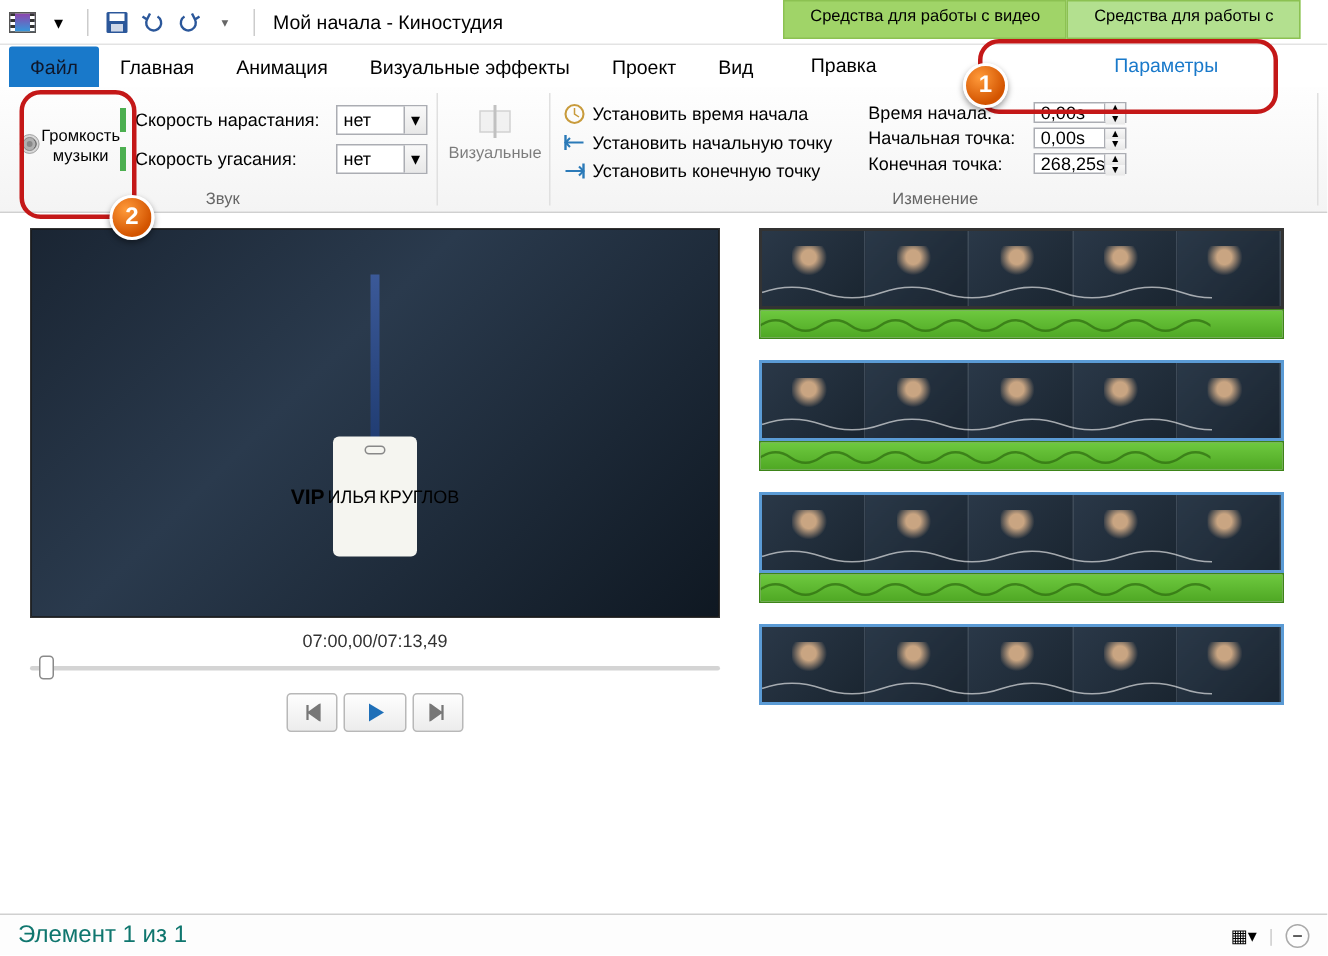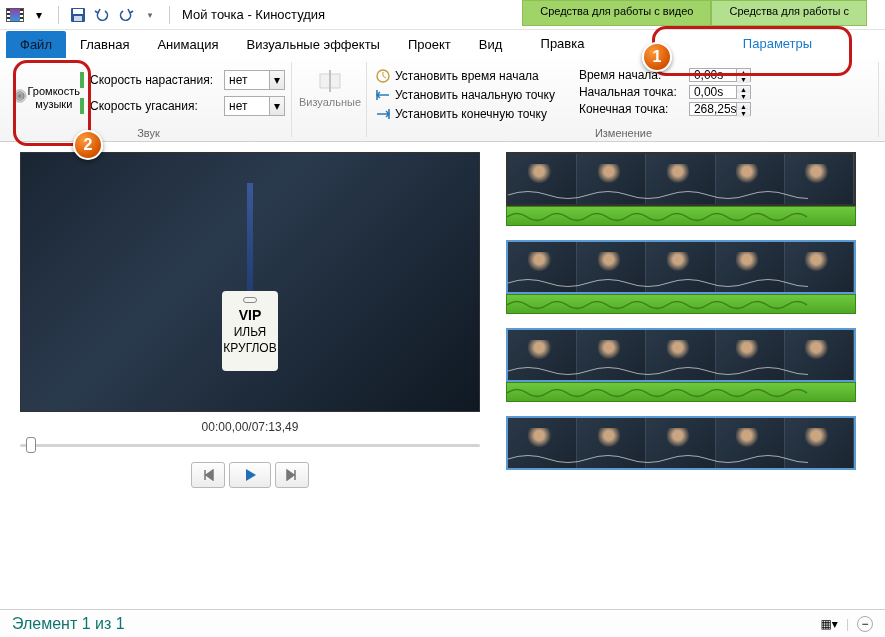--- a/index.html
+++ b/index.html
@@ -40,21 +40,21 @@
 .time-row{display:flex;align-items:center;gap:6px}
 .time-label{width:104px}
 .spinner{display:flex;border:1px solid #abadb3;background:#fff;height:14px}
 .spinner-val{width:46px;padding:0 4px;display:flex;align-items:center}
 .spinner-btns{width:14px;border-left:1px solid #abadb3;display:flex;flex-direction:column}
 .spinner-btns div{flex:1;display:flex;align-items:center;justify-content:center;font-size:7px;cursor:pointer;background:linear-gradient(#f8f8f8,#e8e8e8)}
 .content{display:flex;height:calc(100% - 172px)}
 .preview-pane{width:500px;padding:10px 20px;display:flex;flex-direction:column;align-items:center}
 .preview{width:460px;height:260px;background:#000;position:relative;overflow:hidden;border:1px solid #333}
 .video-frame{width:100%;height:100%;background:linear-gradient(135deg,#1a2533 0%,#2a3a4d 40%,#0f1822 100%);position:relative}
-.vip-badge{position:absolute;left:50%;bottom:40px;transform:translateX(-50%);width:56px;height:80px;background:#f5f5f0;border-radius:4px;display:flex;flex-direction:column;align-items:center;justify-content:center;font-size:9px;gap:2px}
+.vip-badge{position:absolute;left:50%;bottom:40px;transform:translateX(-50%);width:56px;height:80px;background:#f5f5f0;border-radius:4px;display:flex;align-items:center;justify-content:center;font-size:9px;gap:2px}
 .vip-badge .vip{font-weight:bold;font-size:14px}
 .vip-badge .hole{width:14px;height:6px;border:1px solid #888;border-radius:3px;position:absolute;top:6px}
 .lanyard{position:absolute;left:50%;top:30px;transform:translateX(-50%);width:6px;height:120px;background:linear-gradient(#3b5998,#1e3a6f)}
 .timecode{margin-top:8px;font-size:12px;color:#333}
 .slider-track{width:460px;height:14px;display:flex;align-items:center;margin-top:4px;position:relative}
 .slider-line{flex:1;height:3px;background:#d4d4d4;border-radius:2px}
 .slider-thumb{position:absolute;left:6px;width:10px;height:16px;background:#fff;border:1px solid #8a8a8a;border-radius:3px;cursor:pointer}
 .play-controls{display:flex;gap:4px;margin-top:10px}
 .pc-btn{width:34px;height:26px;border:1px solid #b8b8b8;border-radius:3px;background:linear-gradient(#fefefe,#ececec);display:flex;align-items:center;justify-content:center;cursor:pointer}
 .pc-play{width:42px;color:#1e6fb8}
@@ -100,21 +100,21 @@
         </svg>
       </span>
     <span class="qat-icon">
         <svg width="16" height="16">
           <path d="M5 4 A5 5 0 1 0 12 6 M12 6 L15 4 M12 6 L10 2" stroke="#2b579a" stroke-width="1.6" fill="none"></path>
         </svg>
       </span>
     <span class="qat-icon" style="font-size:9px;color:#666">▾</span>
     <span class="qat-sep"></span>
   </div>
-  <div class="title">Мой точка - Киностудия</div>
+  <div class="title">Мой начала - Киностудия</div>
   <div class="context-tabs">
     <div class="ctx-tab ctx-video">Средства для работы с видео</div>
     <div class="ctx-tab ctx-audio">Средства для работы с </div>
   </div>
 </div>
 
 <div class="ribbon-tabs">
   <div class="tab tab-file">Файл</div>
   <div class="tab">Главная</div>
   <div class="tab">Анимация</div>
@@ -238,21 +238,21 @@
       <div class="video-frame">
         <div class="lanyard"></div>
         <div class="vip-badge">
           <div class="hole"></div>
           <div class="vip">VIP</div>
           <div>ИЛЬЯ</div>
           <div>КРУГЛОВ</div>
         </div>
       </div>
     </div>
-    <div class="timecode">00:00,00/07:13,49</div>
+    <div class="timecode">07:00,00/07:13,49</div>
     <div class="slider-track">
       <div class="slider-line"></div>
       <div class="slider-thumb"></div>
     </div>
     <div class="play-controls">
       <div class="pc-btn">
           <svg width="14" height="12">
             <path d="M12 1 L5 6 L12 11 Z M4 1 L4 11" fill="#777" stroke="#777" stroke-width="1.5"></path>
           </svg>
         </div>

